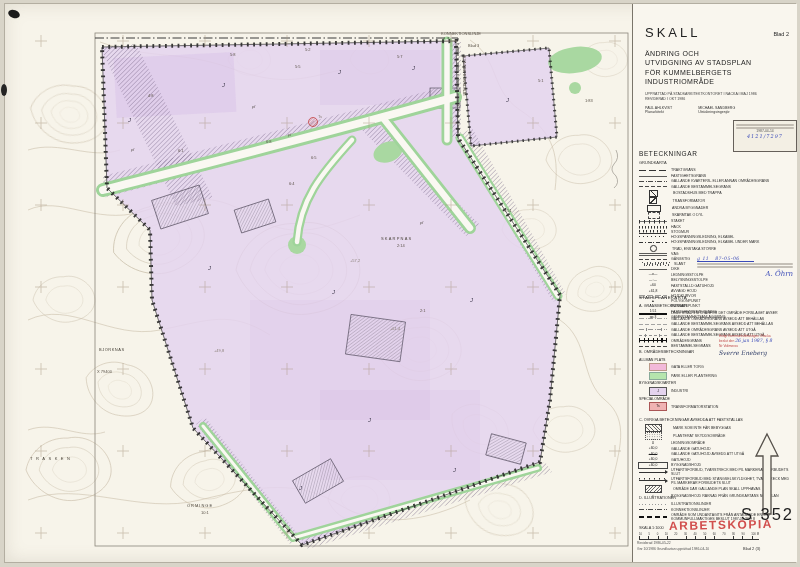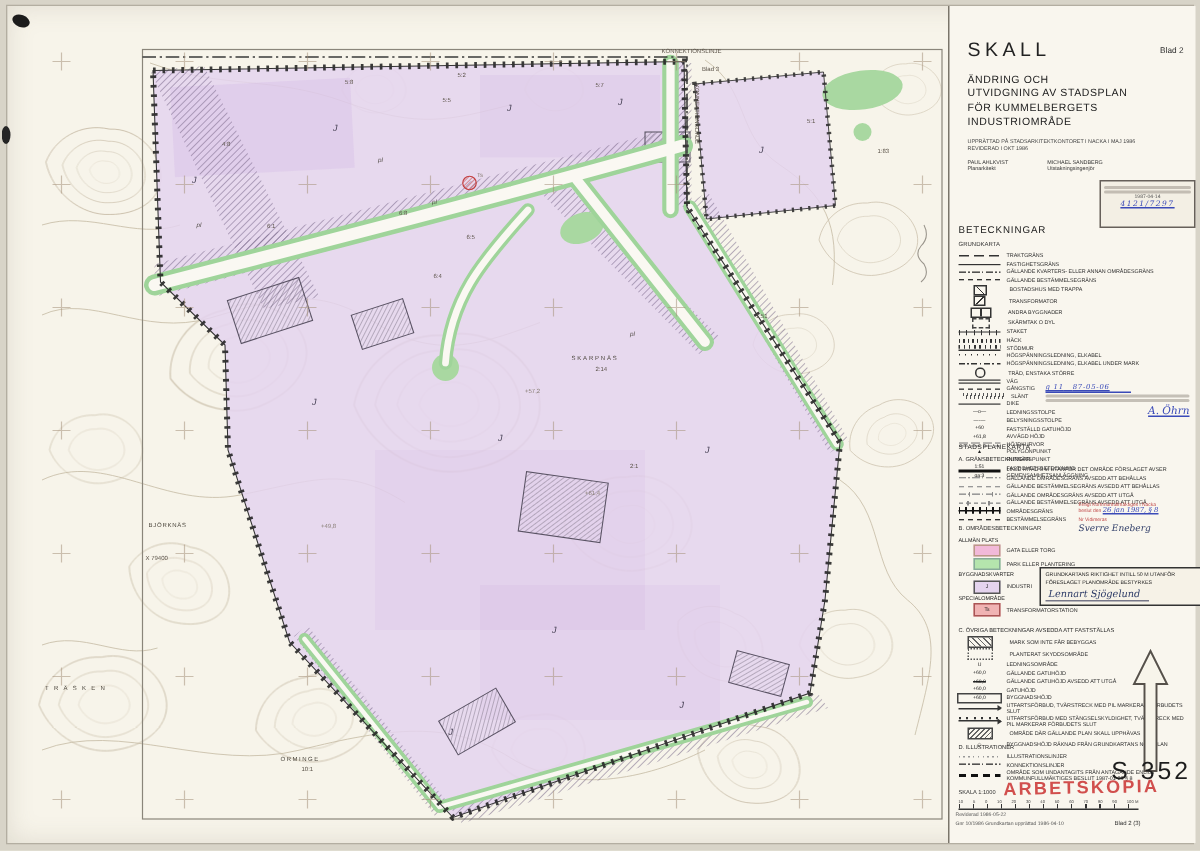--- a/index.html
+++ b/index.html
@@ -17,21 +17,21 @@
   .panel .abs{position:absolute;}
   .nacka{top:22px;left:12px;font-size:13px;letter-spacing:3px;color:#222;}
   .blad2{top:27px;right:8px;font-size:5.5px;}
   .ptitle{top:45px;left:12px;font-size:7px;line-height:1.35;letter-spacing:.4px;color:#222;}
   .prep{top:88px;left:12px;font-size:3.6px;color:#444;line-height:1.3;}
   .authors{top:102px;left:12px;width:140px;display:flex;gap:26px;font-size:3.6px;color:#333;}
   .stampbox{top:116px;left:100px;width:58px;height:27px;border:.8px solid #66605a;background:#f3efe4;padding:1.5px 2px;}
   .bar{height:2px;background:#9a948a;opacity:.55;margin:1px 0;border-radius:1px;}
   .stampdate{font-size:3.4px;color:#555;text-align:center;}
   .hand{font-family:"DejaVu Serif",serif;font-style:italic;}
-  .blue{color:#3a4ab8;text-decoration:underline;}
+  .blue{color:#3a4ab8;}
   .stampnote{font-size:5px;letter-spacing:1px;text-align:center;margin-top:1px;}
   .lhead{top:146px;left:6px;font-size:6.5px;letter-spacing:.6px;color:#222;}
   .lsub{top:157px;left:6px;font-size:4px;color:#333;}
   .rows{display:block;}
   #gk{top:164px;left:6px;width:154px;}
   .lrow{display:flex;align-items:center;margin-bottom:.45px;min-height:3.9px;}
   .lrow .lbl{font-size:3.6px;color:#2e2e2e;flex:1;}
   .sym{width:28px;min-width:28px;height:5px;margin-right:4px;position:relative;font-size:3.4px;line-height:5px;text-align:center;color:#222;}
   [data-sym="solid"],[data-sym="thin"]{background:linear-gradient(#333,#333) center/100% .8px no-repeat;}
   [data-sym="thick"]{background:linear-gradient(#111,#111) center/100% 2px no-repeat;}
@@ -600,24 +600,20 @@
 
           <span class="lbl">SPECIALOMRÅDE</span>
         </div>
 
         <div class="lrow" data-type="row">
           <span class="sym" data-sym="tsbox">Ts</span>
           <span class="lbl">TRANSFORMATORSTATION</span>
         </div>
       </div>
 
-    <div class="abs certbox">
-      <div>GRUNDKARTANS RIKTIGHET INTILL 50 M UTANFÖR FÖRESLAGET PLANOMRÅDE BESTYRKES</div>
-      <div class="cb-sig hand">Lennart Sjögelund</div>
-    </div>
 
     <div class="abs chead">C.   ÖVRIGA BETECKNINGAR AVSEDDA ATT FASTSTÄLLAS</div>
     <div class="abs rows" id="crows">
 
         <div class="lrow">
           <span class="sym" data-sym="hatchbox"></span>
           <span class="lbl">MARK SOM INTE FÅR BEBYGGAS</span>
         </div>
 
         <div class="lrow">

